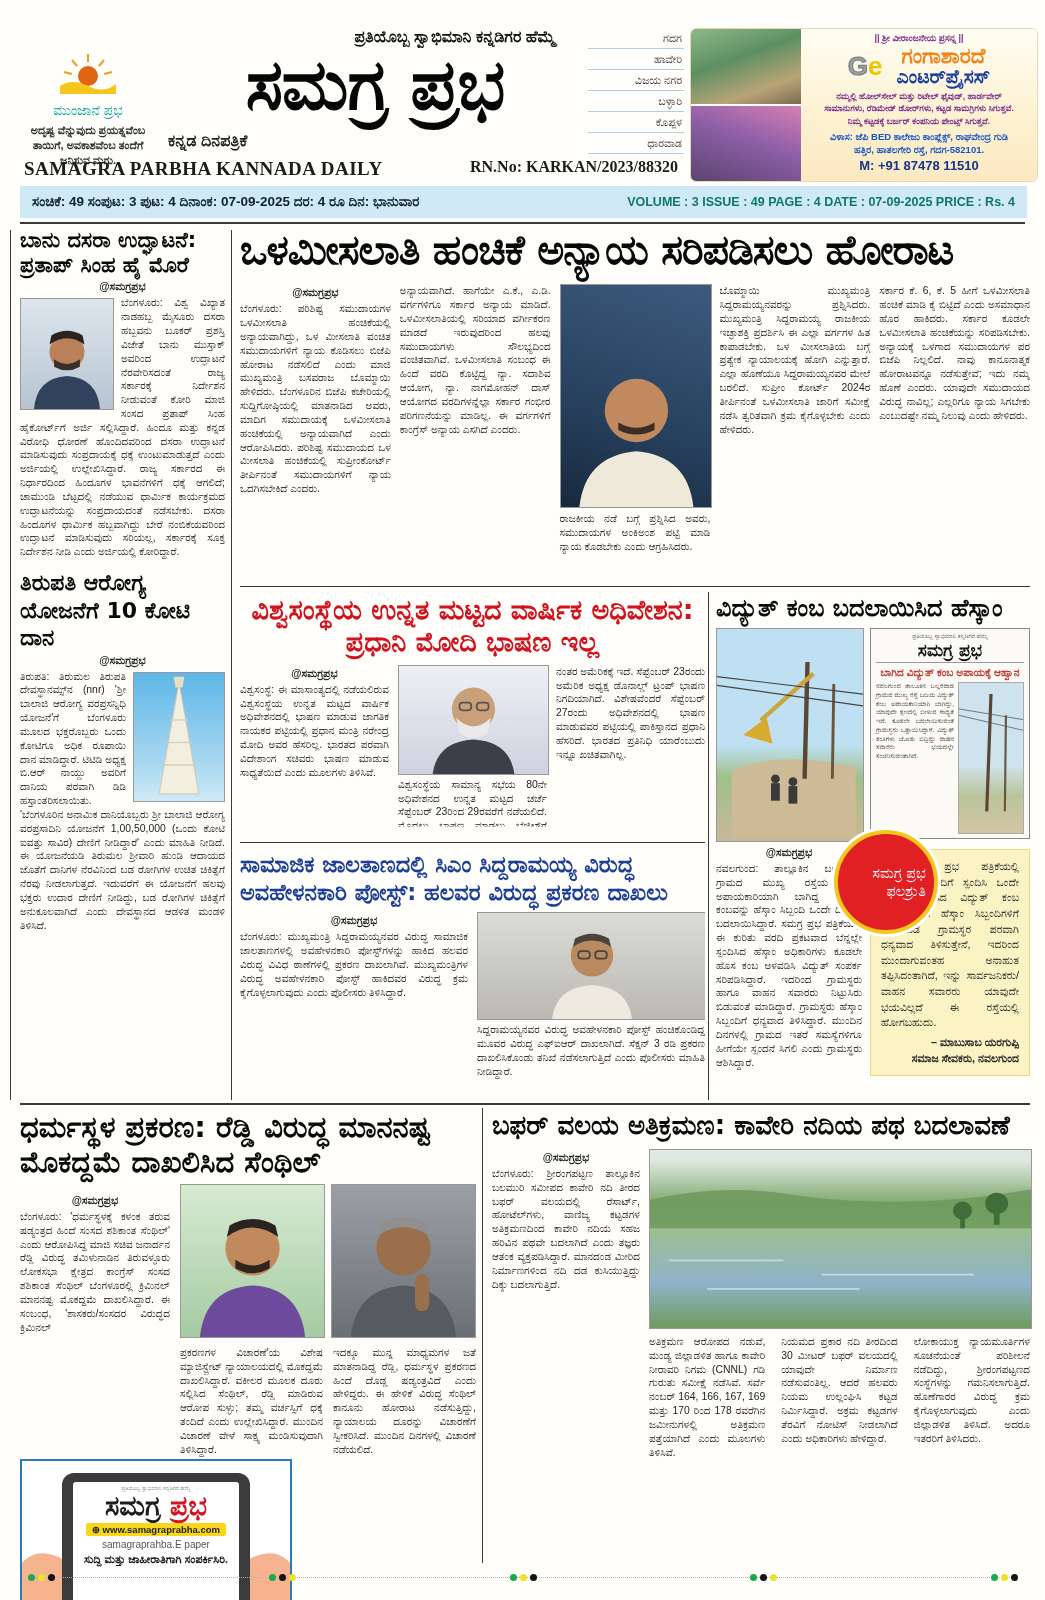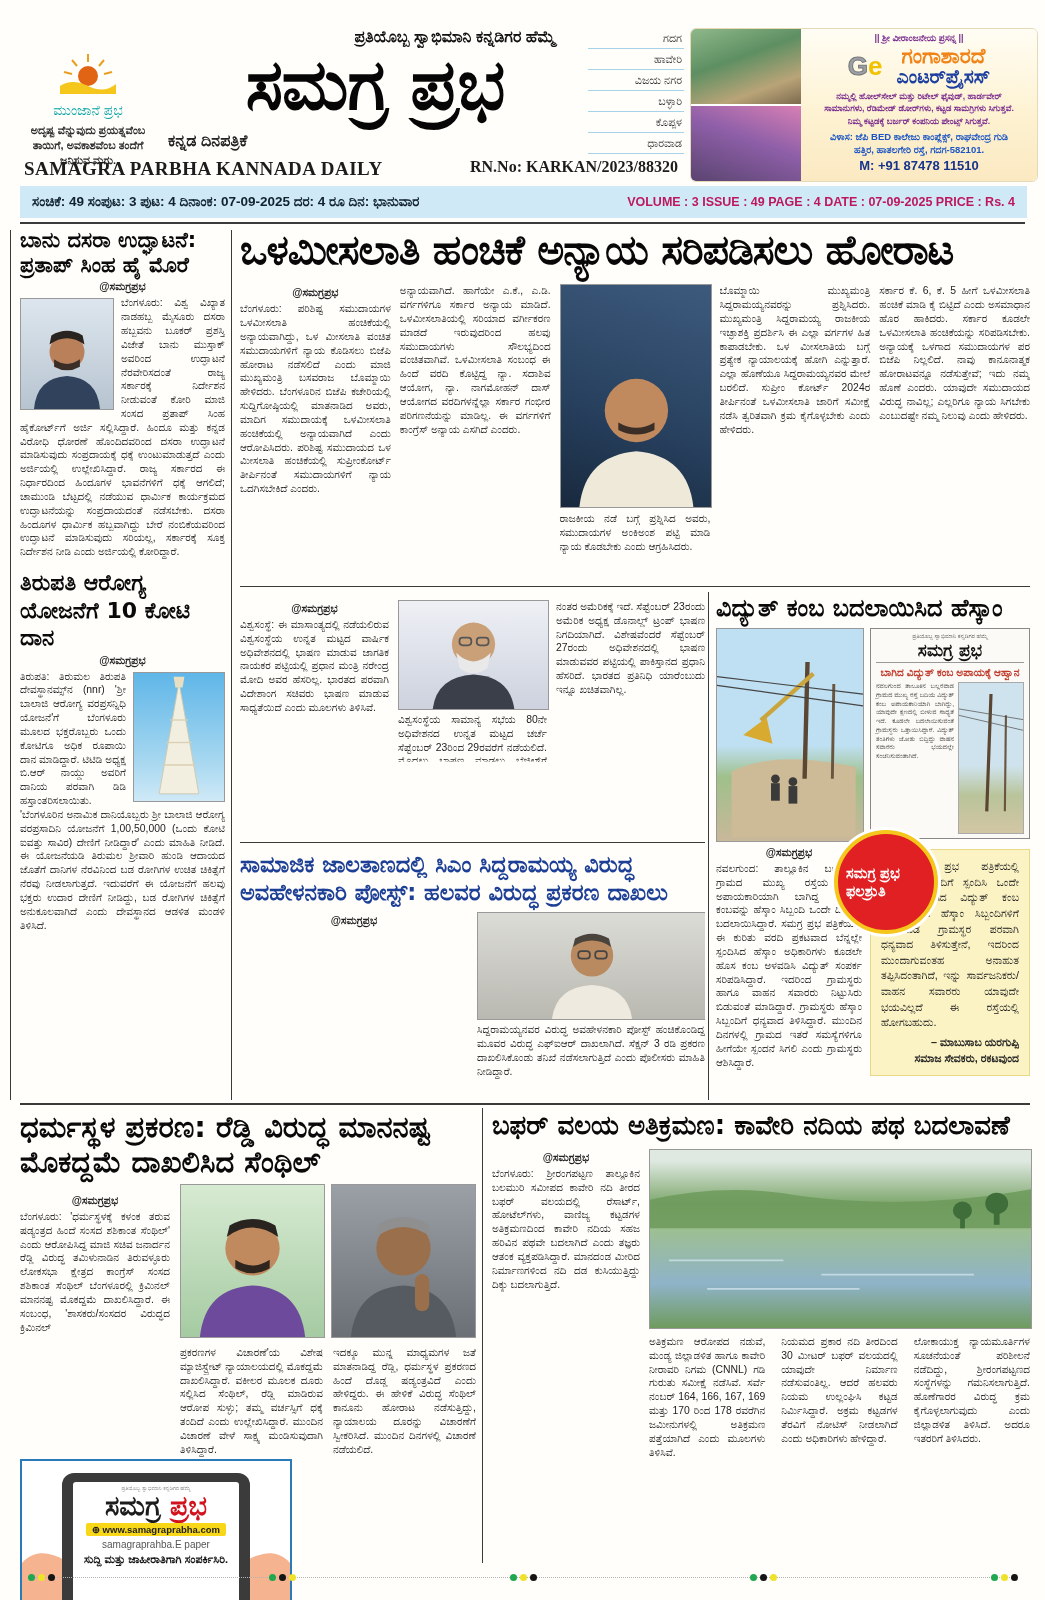--- a/index.html
+++ b/index.html
@@ -27,21 +27,21 @@
   .ad-logo{font-weight:800;font-size:26px;line-height:1;}
   .ad-logo .g{color:#9aa0a6;-webkit-text-stroke:1px #777;}
   .ad-logo .e{color:#f2c200;}
   .ad-name1{color:#f08418;font-size:21px;font-weight:800;line-height:1.05;}
   .ad-name2{color:#1c3fa0;font-size:19px;font-weight:800;line-height:1.05;}
   .ad-desc{font-size:8.5px;color:#7a2c8e;font-weight:bold;line-height:1.45;margin-top:3px;}
   .ad-addr{font-size:9.5px;color:#1b55c4;font-weight:bold;line-height:1.4;margin-top:3px;}
   .ad-phone{font-size:13px;color:#16348c;font-weight:800;margin-top:1px;}
   .infobar{background:#cfe9f7;display:flex;justify-content:space-between;align-items:center;padding:0 12px;}
   .infobar .kn{font-size:13.5px;font-weight:bold;color:#10222e;}
-  .infobar .en{font-size:12.5px;font-weight:bold;color:#be185d;}
+  .infobar .en{font-size:12.5px;font-weight:bold;color:#0f766e;}
   
   .h-main{font-family:"DejaVu Sans",sans-serif;font-weight:800;font-size:41px;line-height:1.08;
           color:#080808;letter-spacing:-1px;white-space:nowrap;}
   .h2k{font-family:"DejaVu Sans",sans-serif;font-weight:800;color:#0a0a0a;}
   .h-red{color:#d1131d;text-align:center;}
   .h-blue{color:#1d3f96;}
   .byline{font-size:10.5px;font-weight:bold;text-align:center;color:#222;margin:2px 0 3px;}
   .body-txt{font-size:10.4px;line-height:1.33;text-align:justify;color:#222;}
   .colrow{display:flex;gap:9px;}
   .col{flex:1;min-width:0;}
@@ -50,21 +50,21 @@
   
   .clip{border:1px solid #888;background:#fbfaf6;padding:4px 5px;}
   .clip-tiny{font-size:6px;color:#555;text-align:center;}
   .clip-mast{font-family:"DejaVu Serif",serif;font-weight:800;font-size:17px;text-align:center;
              border-bottom:1px solid #999;padding-bottom:2px;color:#111;}
   .clip-head{font-size:10.5px;font-weight:800;color:#c0392b;text-align:center;margin:3px 0;}
   .clip-body{display:flex;gap:4px;}
   .clip-txt{flex:1;font-size:6.5px;line-height:1.35;text-align:justify;color:#444;}
   .badge{position:absolute;width:104px;height:104px;border-radius:50%;background:#e02023;
          border:4px solid #f5c61b;box-shadow:0 0 0 3px #fff;display:flex;align-items:center;justify-content:center;
-         text-align:left;color:#fff;font-weight:700;font-size:14.5px;line-height:1.25;padding:8px;box-sizing:border-box;}
+         text-align:right;color:#fff;font-weight:400;font-size:14.5px;line-height:1.25;padding:8px;box-sizing:border-box;}
   .qbox{background:#fbf3c4;border:1px solid #e8d88a;padding:9px 10px;font-size:10.8px;line-height:1.45;
         text-align:justify;color:#222;}
   .q-icon{display:inline-block;width:15px;height:15px;background:#e02023;border-radius:3px;color:#fff;
           font-size:10px;line-height:15px;text-align:center;font-weight:bold;margin-right:4px;}
   .q-sig{display:block;text-align:right;font-weight:bold;margin-top:4px;}
   
   .ep{border:2px solid #2a7ab8;background:#fff;position:relative;overflow:hidden;}
   .ep-strip{position:absolute;left:0;right:0;bottom:26px;height:20px;background:#e8332a;}
   .hand{position:absolute;width:58px;height:120px;background:#f6b38f;border-radius:26px;}
   .tablet{position:absolute;left:50%;top:12px;transform:translateX(-50%);width:188px;height:152px;
@@ -217,20 +217,21 @@
       <div class="col">
         <div class="body-txt">ಬೊಮ್ಮಾಯಿ ಮುಖ್ಯಮಂತ್ರಿ ಸಿದ್ದರಾಮಯ್ಯನವರನ್ನು ಪ್ರಶ್ನಿಸಿದರು. ಮುಖ್ಯಮಂತ್ರಿ ಸಿದ್ದರಾಮಯ್ಯ ರಾಜಕೀಯ ಇಚ್ಛಾಶಕ್ತಿ ಪ್ರದರ್ಶಿಸಿ ಈ ಎಲ್ಲಾ ವರ್ಗಗಳ ಹಿತ ಕಾಪಾಡಬೇಕು. ಒಳ ಮೀಸಲಾತಿಯ ಬಗ್ಗೆ ಪ್ರತ್ಯೇಕ ನ್ಯಾಯಾಲಯಕ್ಕೆ ಹೋಗಿ ಎನ್ನುತ್ತಾರೆ. ಎಲ್ಲಾ ಹೊಣೆಯೂ ಸಿದ್ದರಾಮಯ್ಯನವರ ಮೇಲೆ ಬರಲಿದೆ. ಸುಪ್ರೀಂ ಕೋರ್ಟ್ 2024ರ ತೀರ್ಪಿನಂತೆ ಒಳಮೀಸಲಾತಿ ಜಾರಿಗೆ ಸಮೀಕ್ಷೆ ನಡೆಸಿ ತ್ವರಿತವಾಗಿ ಕ್ರಮ ಕೈಗೊಳ್ಳಬೇಕು ಎಂದು ಹೇಳಿದರು.</div>
       </div>
       <div class="col">
         <div class="body-txt">ಸರ್ಕಾರ ಕೆ. 6, ಕೆ. 5 ಹೀಗೆ ಒಳಮೀಸಲಾತಿ ಹಂಚಿಕೆ ಮಾಡಿ ಕೈ ಬಿಟ್ಟಿದೆ ಎಂದು ಅಸಮಾಧಾನ ಹೊರ ಹಾಕಿದರು. ಸರ್ಕಾರ ಕೂಡಲೇ ಒಳಮೀಸಲಾತಿ ಹಂಚಿಕೆಯನ್ನು ಸರಿಪಡಿಸಬೇಕು. ಅನ್ಯಾಯಕ್ಕೆ ಒಳಗಾದ ಸಮುದಾಯಗಳ ಪರ ಬಿಜೆಪಿ ನಿಲ್ಲಲಿದೆ. ನಾವು ಕಾನೂನಾತ್ಮಕ ಹೋರಾಟವನ್ನೂ ನಡೆಸುತ್ತೇವೆ; ಇದು ನಮ್ಮ ಹೊಣೆ ಎಂದರು. ಯಾವುದೇ ಸಮುದಾಯದ ವಿರುದ್ಧ ನಾವಿಲ್ಲ; ಎಲ್ಲರಿಗೂ ನ್ಯಾಯ ಸಿಗಬೇಕು ಎಂಬುದಷ್ಟೇ ನಮ್ಮ ನಿಲುವು ಎಂದು ಹೇಳಿದರು.</div>
       </div>
     </div>
   </div>
 
   <div class="abs" style="left:240px;top:594px;width:465px;">
+    <div class="h2k h-red" style="font-size:27px;line-height:1.2;">ವಿಶ್ವಸಂಸ್ಥೆಯ ಉನ್ನತ ಮಟ್ಟದ ವಾರ್ಷಿಕ ಅಧಿವೇಶನ: ಪ್ರಧಾನಿ ಮೋದಿ ಭಾಷಣ ಇಲ್ಲ</div>
     <div class="colrow" style="margin-top:6px;height:162px;overflow:hidden;">
       <div class="col">
         <div class="byline">@ಸಮಗ್ರಪ್ರಭ</div>
         <div class="body-txt">ವಿಶ್ವಸಂಸ್ಥೆ: ಈ ಮಾಸಾಂತ್ಯದಲ್ಲಿ ನಡೆಯಲಿರುವ ವಿಶ್ವಸಂಸ್ಥೆಯ ಉನ್ನತ ಮಟ್ಟದ ವಾರ್ಷಿಕ ಅಧಿವೇಶನದಲ್ಲಿ ಭಾಷಣ ಮಾಡುವ ಜಾಗತಿಕ ನಾಯಕರ ಪಟ್ಟಿಯಲ್ಲಿ ಪ್ರಧಾನ ಮಂತ್ರಿ ನರೇಂದ್ರ ಮೋದಿ ಅವರ ಹೆಸರಿಲ್ಲ. ಭಾರತದ ಪರವಾಗಿ ವಿದೇಶಾಂಗ ಸಚಿವರು ಭಾಷಣ ಮಾಡುವ ಸಾಧ್ಯತೆಯಿದೆ ಎಂದು ಮೂಲಗಳು ತಿಳಿಸಿವೆ.</div>
       </div>
       <div class="col">
         <div class="ph" style="width:100%;height:108px;background:linear-gradient(180deg,#eef0f5,#cdd2de);">
           <svg viewBox="0 0 100 100" preserveAspectRatio="xMidYMax meet">
             <circle cx="50" cy="40" r="20" fill="#c9a078"></circle>
             <path d="M34 48 q16 16 32 0 l-3 14 q-13 10 -26 0 Z" fill="#e9e9ea"></path>
@@ -245,20 +246,21 @@
         <div class="body-txt">ನಂತರ ಅಮೆರಿಕಕ್ಕೆ ಇದೆ. ಸೆಪ್ಟೆಂಬರ್ 23ರಂದು ಅಮೆರಿಕ ಅಧ್ಯಕ್ಷ ಡೊನಾಲ್ಡ್ ಟ್ರಂಪ್ ಭಾಷಣ ನಿಗದಿಯಾಗಿದೆ. ವಿಶೇಷವೆಂದರೆ ಸೆಪ್ಟೆಂಬರ್ 27ರಂದು ಅಧಿವೇಶನದಲ್ಲಿ ಭಾಷಣ ಮಾಡುವವರ ಪಟ್ಟಿಯಲ್ಲಿ ಪಾಕಿಸ್ತಾನದ ಪ್ರಧಾನಿ ಹೆಸರಿದೆ. ಭಾರತದ ಪ್ರತಿನಿಧಿ ಯಾರೆಂಬುದು ಇನ್ನೂ ಖಚಿತವಾಗಿಲ್ಲ.</div>
       </div>
     </div>
   </div>
 
   <div class="abs" style="left:240px;top:850px;width:465px;">
     <div class="h2k h-blue" style="font-size:22.5px;line-height:1.25;">ಸಾಮಾಜಿಕ ಜಾಲತಾಣದಲ್ಲಿ ಸಿಎಂ ಸಿದ್ದರಾಮಯ್ಯ ವಿರುದ್ಧ ಅವಹೇಳನಕಾರಿ ಪೋಸ್ಟ್: ಹಲವರ ವಿರುದ್ಧ ಪ್ರಕರಣ ದಾಖಲು</div>
     <div class="colrow" style="margin-top:6px;height:178px;overflow:hidden;">
       <div class="col">
         <div class="byline">@ಸಮಗ್ರಪ್ರಭ</div>
+        <div class="body-txt">ಬೆಂಗಳೂರು: ಮುಖ್ಯಮಂತ್ರಿ ಸಿದ್ದರಾಮಯ್ಯನವರ ವಿರುದ್ಧ ಸಾಮಾಜಿಕ ಜಾಲತಾಣಗಳಲ್ಲಿ ಅವಹೇಳನಕಾರಿ ಪೋಸ್ಟ್‌ಗಳನ್ನು ಹಾಕಿದ ಹಲವರ ವಿರುದ್ಧ ವಿವಿಧ ಠಾಣೆಗಳಲ್ಲಿ ಪ್ರಕರಣ ದಾಖಲಾಗಿವೆ. ಮುಖ್ಯಮಂತ್ರಿಗಳ ವಿರುದ್ಧ ಅವಹೇಳನಕಾರಿ ಪೋಸ್ಟ್ ಹಾಕಿದವರ ವಿರುದ್ಧ ಕ್ರಮ ಕೈಗೊಳ್ಳಲಾಗುವುದು ಎಂದು ಪೊಲೀಸರು ತಿಳಿಸಿದ್ದಾರೆ.</div>
       </div>
       <div class="col">
         <div class="ph" style="width:100%;height:106px;background:linear-gradient(180deg,#dcdcd6,#b9b9b2);">
           <svg viewBox="0 0 100 100" preserveAspectRatio="xMidYMax meet">
             <circle cx="50" cy="40" r="20" fill="#b98a60"></circle>
             <path d="M32 32 q18 -12 36 0 l-2 -8 q-16 -9 -32 0 Z" fill="#4a443c"></path>
             <rect x="37" y="36" width="11" height="7" rx="3" fill="none" stroke="#444" stroke-width="1.6"></rect>
             <rect x="53" y="36" width="11" height="7" rx="3" fill="none" stroke="#444" stroke-width="1.6"></rect>
             <path d="M12 102 Q15 70 50 68 Q85 70 88 102 Z" fill="#efeadf"></path>
           </svg>
@@ -309,21 +311,21 @@
                     <line x1="0" y1="24" x2="60" y2="34"></line>
                     <line x1="0" y1="30" x2="60" y2="44"></line>
                   </g>
               </svg>
             </div>
           </div>
         </div>
         <div class="qbox" style="margin-top:10px;">
           <span class="q-icon">❞</span><span>ಸಮಗ್ರ ಪ್ರಭ ಪತ್ರಿಕೆಯಲ್ಲಿ ಪ್ರಕಟವಾದ ವರದಿಗೆ ಸ್ಪಂದಿಸಿ ಒಂದೇ ದಿನದಲ್ಲಿ ಬಾಗಿದ ವಿದ್ಯುತ್ ಕಂಬ ಬದಲಾಯಿಸಿದ ಹೆಸ್ಕಾಂ ಸಿಬ್ಬಂದಿಗಳಿಗೆ ಬಲ್ಲರವಾಡ ಗ್ರಾಮಸ್ಥರ ಪರವಾಗಿ ಧನ್ಯವಾದ ತಿಳಿಸುತ್ತೇನೆ, ಇದರಿಂದ ಮುಂದಾಗುವಂತಹ ಅನಾಹುತ ತಪ್ಪಿಸಿದಂತಾಗಿದೆ, ಇನ್ನು ಸಾರ್ವಜನಿಕರು/ ವಾಹನ ಸವಾರರು ಯಾವುದೇ ಭಯವಿಲ್ಲದೆ ಈ ರಸ್ತೆಯಲ್ಲಿ ಹೋಗಬಹುದು.</span>
           <span class="q-sig">– ಮಾಬುಸಾಬ ಯರಗುಪ್ಪಿ</span>
-          <span class="q-sig" style="margin-top:0;">ಸಮಾಜ ಸೇವಕರು, ರಕಟವುಂದ</span>
+          <span class="q-sig" style="margin-top:0;">ಸಮಾಜ ಸೇವಕರು, ನವಲಗುಂದ</span>
         </div>
       </div>
     </div>
     <div class="badge" style="left:118px;top:236px;">ಸಮಗ್ರ ಪ್ರಭ ಫಲಶ್ರುತಿ</div>
   </div>
 
   <div class="abs" style="left:20px;top:1110px;width:455px;height:453px;">
     <div class="h2k" style="font-size:29px;line-height:1.22;">ಧರ್ಮಸ್ಥಳ ಪ್ರಕರಣ: ರೆಡ್ಡಿ ವಿರುದ್ಧ ಮಾನನಷ್ಟ ಮೊಕದ್ದಮೆ ದಾಖಲಿಸಿದ ಸೆಂಥಿಲ್</div>
     <div class="abs" style="left:0;top:82px;width:150px;">
       <div class="byline">@ಸಮಗ್ರಪ್ರಭ</div>

